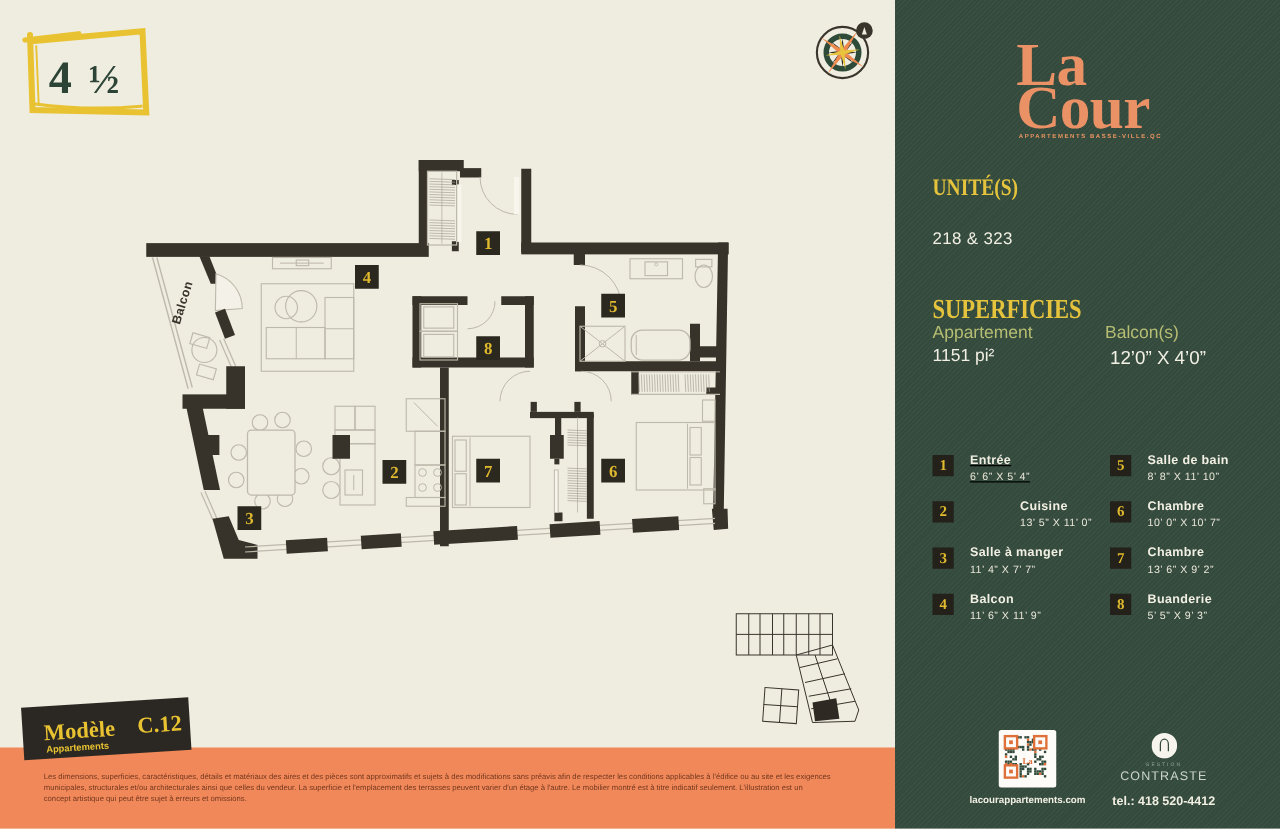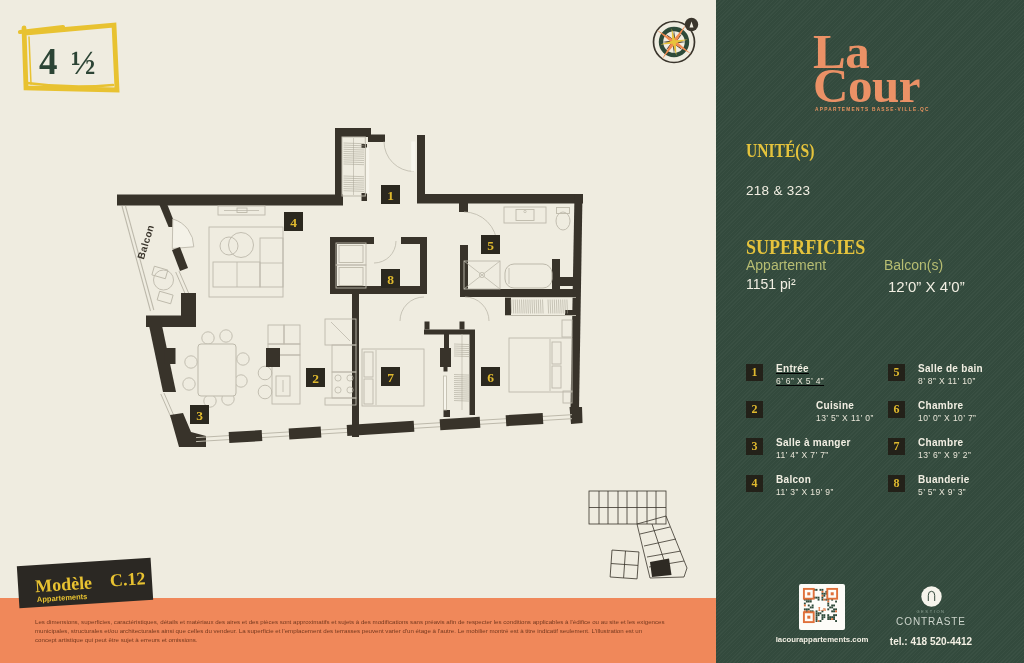--- a/index.html
+++ b/index.html
@@ -52,21 +52,21 @@
       <div class="lgd">13’ 5” X 11’ 0”</div>
     </div>
   <div class="abs lgnum" style="left:30px;top:438px;">3</div>
   <div class="abs" style="left:60px;top:437px;">
       <div class="lgt">Salle à manger</div>
       <div class="lgd">11’ 4” X 7’ 7”</div>
     </div>
   <div class="abs lgnum" style="left:30px;top:475px;">4</div>
   <div class="abs" style="left:60px;top:474px;">
       <div class="lgt">Balcon</div>
-      <div class="lgd">11’ 3” X 19’ 9”</div>
+      <div class="lgd">11’ 6” X 11’ 9”</div>
     </div>
 
   <div class="abs lgnum" style="left:172px;top:364px;">5</div>
   <div class="abs" style="left:202px;top:363px;">
       <div class="lgt">Salle de bain</div>
       <div class="lgd">8’ 8” X 11’ 10”</div>
     </div>
   <div class="abs lgnum" style="left:172px;top:401px;">6</div>
   <div class="abs" style="left:202px;top:400px;">
       <div class="lgt">Chambre</div>

